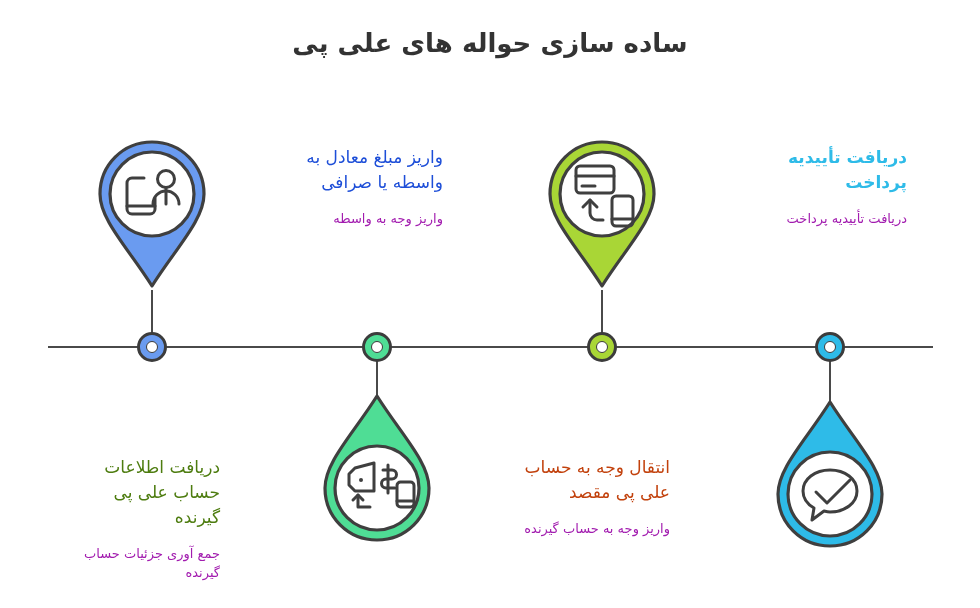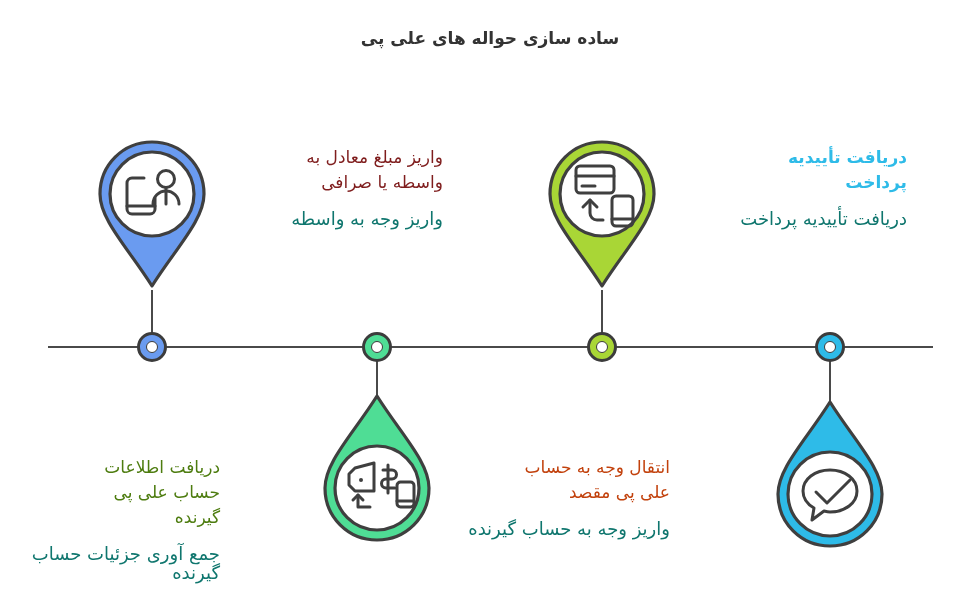--- a/index.html
+++ b/index.html
@@ -22,21 +22,21 @@
     width: 980px;
     height: 608px;
   }
 
   .title {
     position: absolute;
     top: 28px;
     left: 0;
     width: 980px;
     text-align: center;
-    font-size: 17px;
+    font-size: 26px;
     font-weight: bold;
     color: #333333;
     letter-spacing: 0px;
     direction: rtl;
   }
 
   
   .axis {
     position: absolute;
     left: 48px;
@@ -90,23 +90,23 @@
     direction: rtl;
     text-align: right;
   }
   .block .headline {
     font-size: 17px;
     line-height: 25px;
     font-weight: normal;
     white-space: pre-line;
   }
   .block .sub {
-    font-size: 18px;
+    font-size: 13px;
     line-height: 19px;
-    color: #0f766e;
+    color: #a21caf;
     white-space: pre-line;
     margin-top: 14px;
     text-align: right;
   }
 </style>
 </head>
 <body>
 
 <div id="canvas">
 
@@ -159,21 +159,21 @@
         <path d="M36 108 l5 -5 5 5"></path>
       </g>
     </svg>
   </div>
 
   <div class="node" style="left:362px; top:332px; background:#4fdd95;">
     <span class="hole"></span>
   </div>
 
   <div class="block" style="left:243px; top:145px; width:200px;">
-    <div class="headline" style="color:#7f1d1d;">واریز مبلغ معادل به
+    <div class="headline" style="color:#1d4ed8;">واریز مبلغ معادل به
 واسطه یا صرافی</div>
     <div class="sub">واریز وجه به واسطه</div>
   </div>
 
   <div class="stem" style="left:601px; top:290px; height:48px;"></div>
 
   <div class="pin" style="left:542px; top:138px;">
     <svg viewBox="0 0 120 152" aria-hidden="true">
       <path d="M60 4 C31 4 8 27 8 56 C8 82 36 110 60 148 C84 110 112 82 112 56 C112 27 89 4 60 4 Z" fill="#a9d636" stroke="#3f3f3f" stroke-width="3.2" stroke-linejoin="round"></path>
       <circle cx="60" cy="56" r="42" fill="#ffffff" stroke="#3f3f3f" stroke-width="3.2"></circle>

